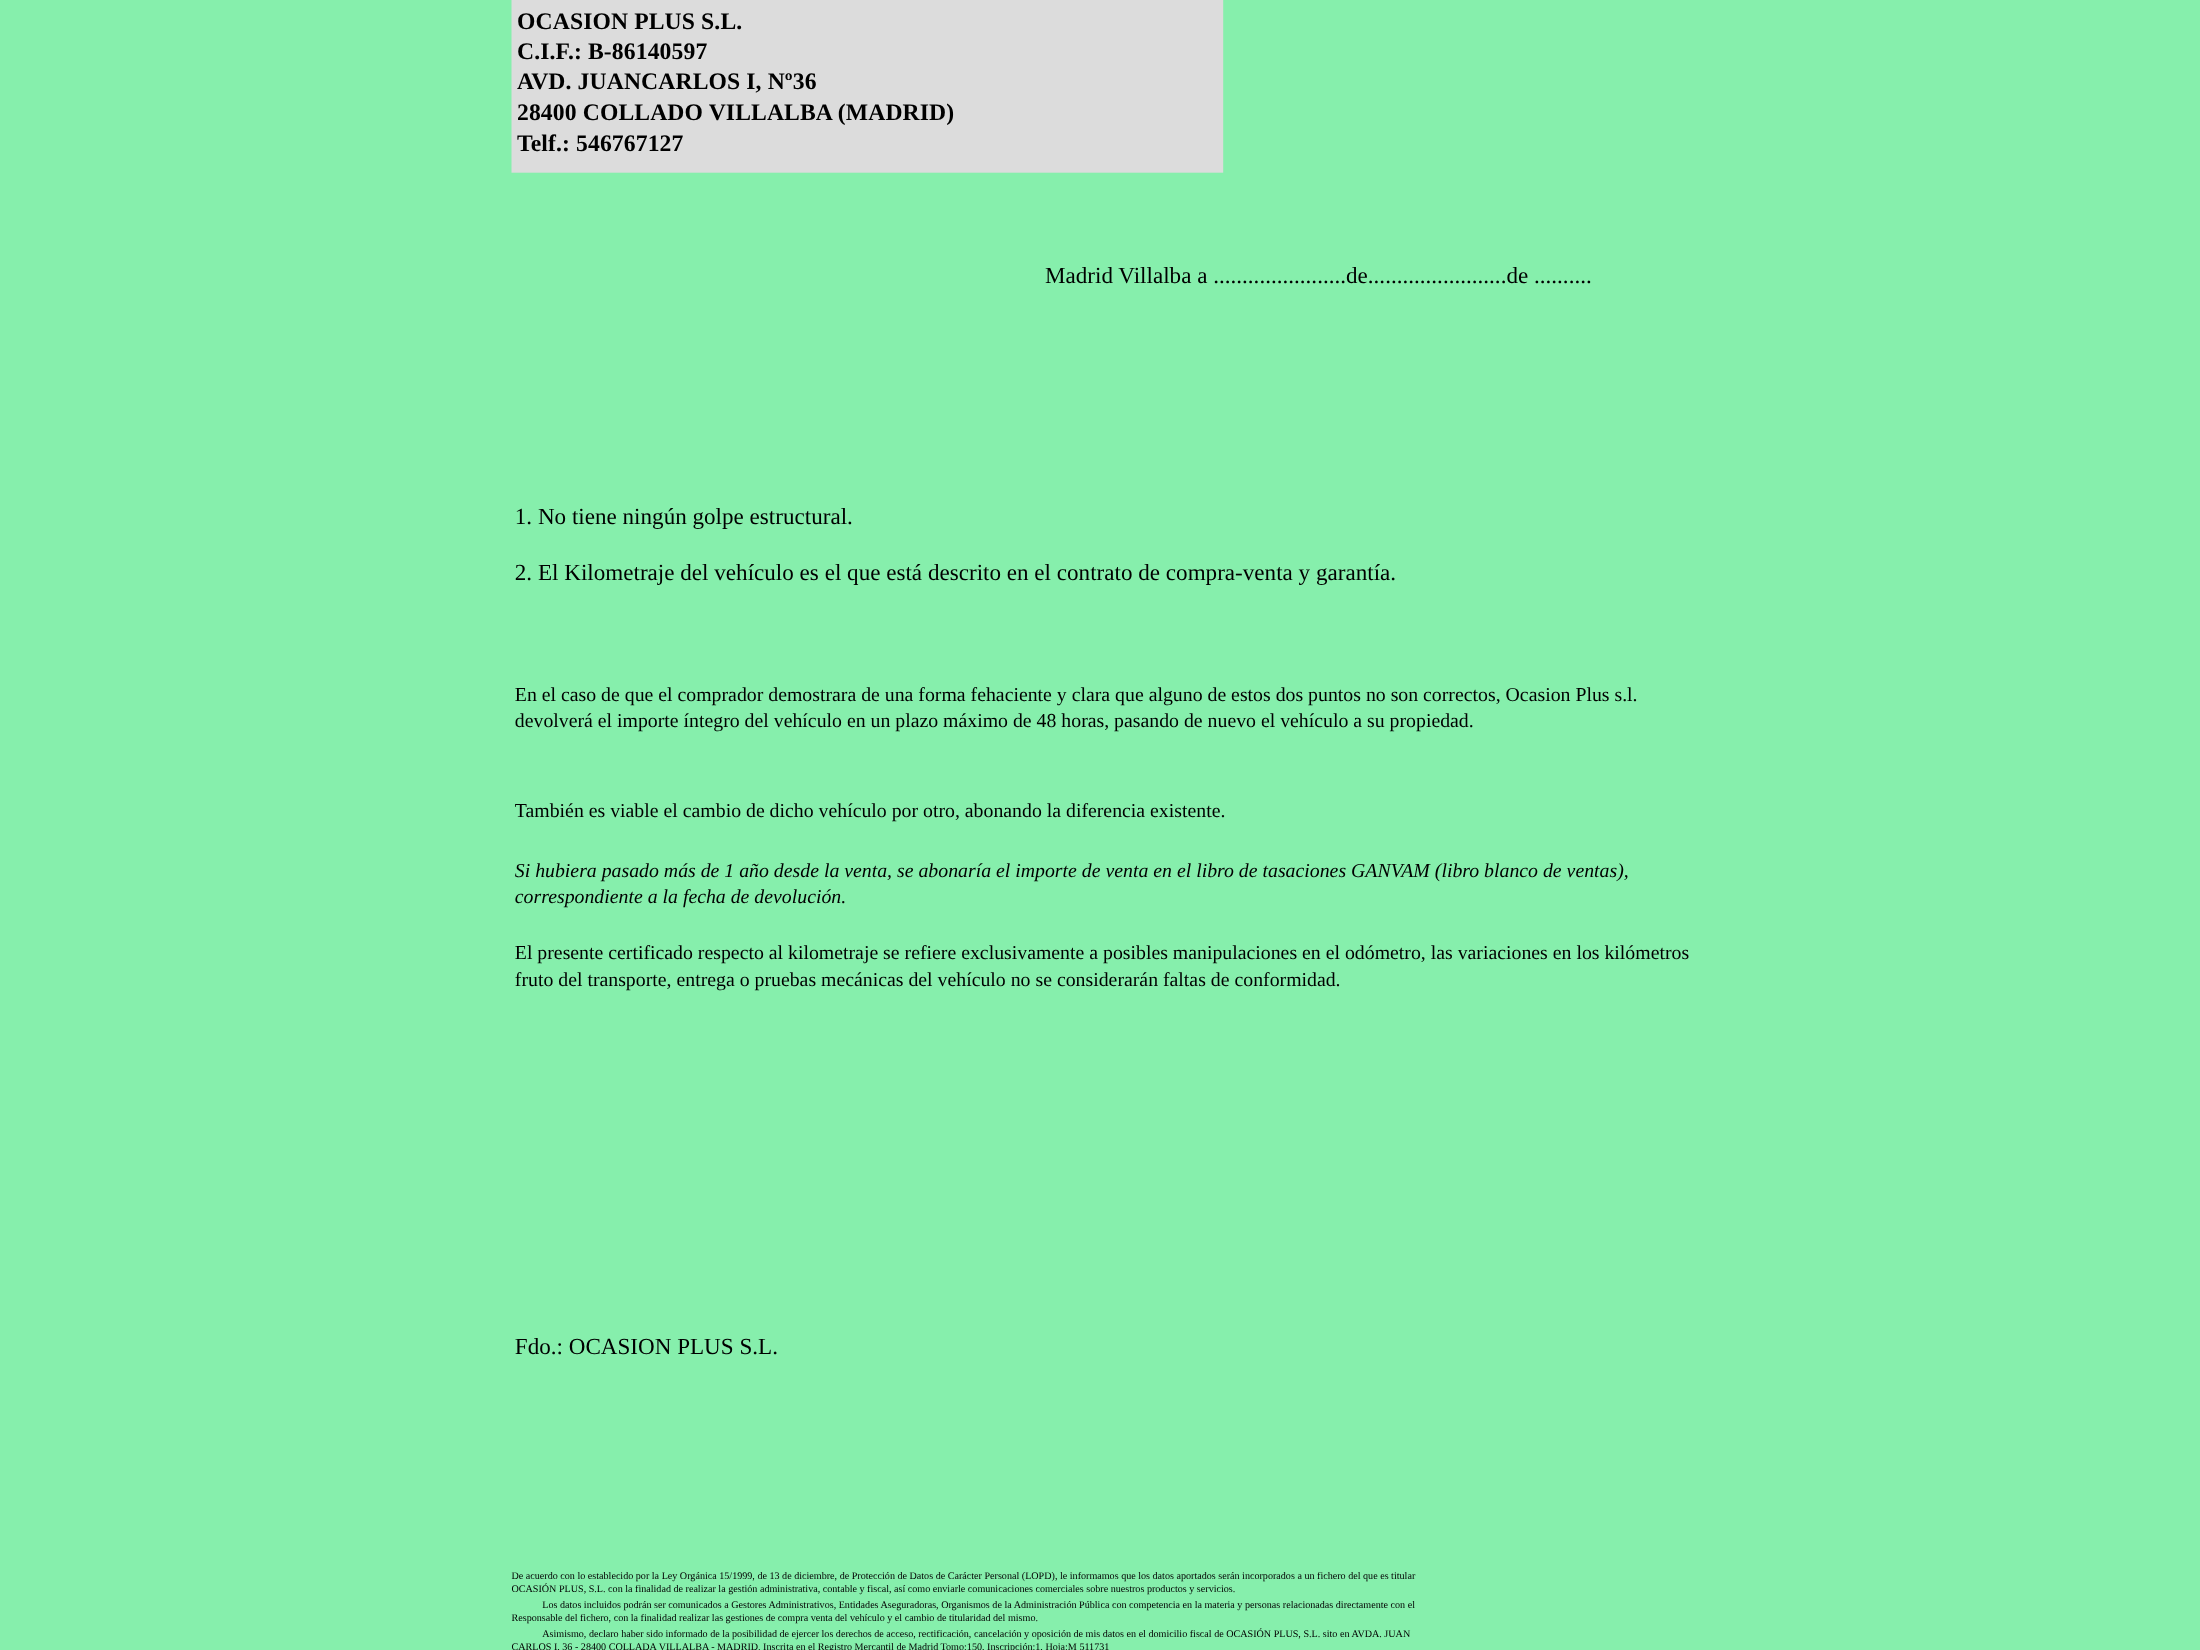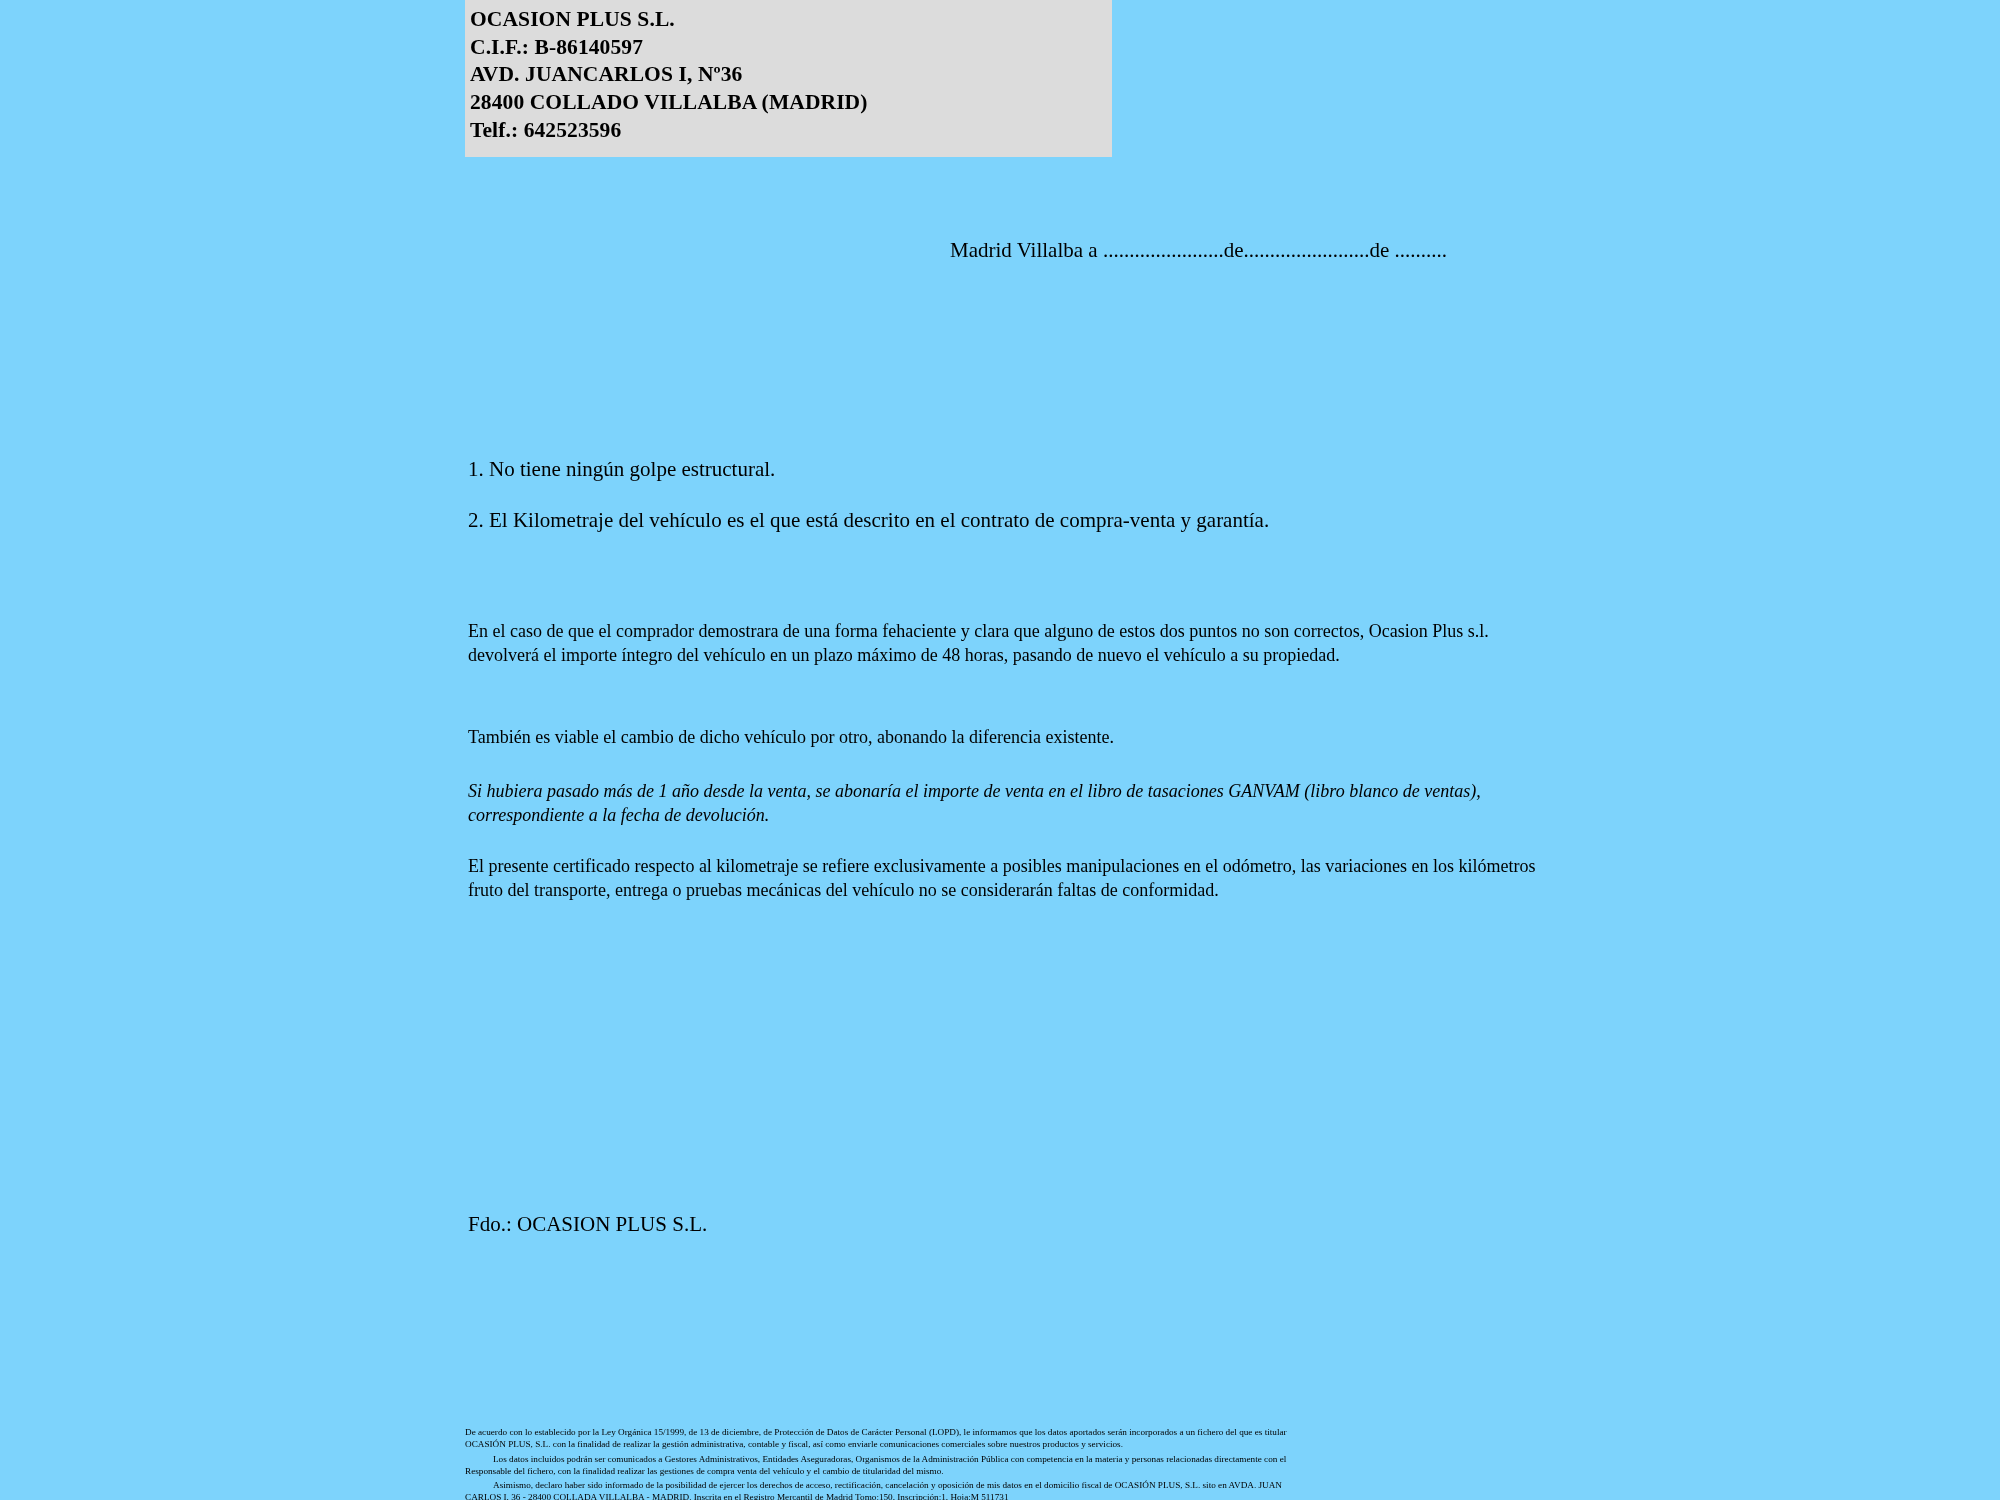--- a/index.html
+++ b/index.html
@@ -15,21 +15,21 @@
     position: relative;
     overflow: hidden;
   }
 
   .page {
     position: absolute;
     left: 0;
     top: 0;
     width: 2000px;
     height: 1500px;
-    background: #7dd3fc;
+    background: #86efac;
   }
 
   
   .letterhead {
     position: absolute;
     left: 465px;
     top: 0px;
     width: 647px;
     background: #dcdcdc;
     padding: 6px 0 12px 5px;
@@ -129,21 +129,21 @@
 </head>
 <body>
 
 <div class="page">
 
   <div class="letterhead">
     <div class="lh-line">OCASION PLUS S.L.</div>
     <div class="lh-line">C.I.F.: B-86140597</div>
     <div class="lh-line">AVD. JUANCARLOS I, Nº36</div>
     <div class="lh-line">28400 COLLADO VILLALBA (MADRID)</div>
-    <div class="lh-line">Telf.: 642523596</div>
+    <div class="lh-line">Telf.: 546767127</div>
   </div>
 
   <div class="date-line">Madrid Villalba a .......................de........................de ..........</div>
 
 
   <div class="point point-1">1. No tiene ningún golpe estructural.</div>
   <div class="point point-2">2. El Kilometraje del vehículo es el que está descrito en el contrato de compra-venta y garantía.</div>
 
   <div class="para para-1">En el caso de que el comprador demostrara de una forma fehaciente y clara que alguno de estos dos puntos no son correctos, Ocasion Plus s.l. devolverá el importe íntegro del vehículo en un plazo máximo de 48 horas, pasando de nuevo el vehículo a su propiedad.</div>
   <div class="para para-2">También es viable el cambio de dicho vehículo por otro, abonando la diferencia existente.</div>

